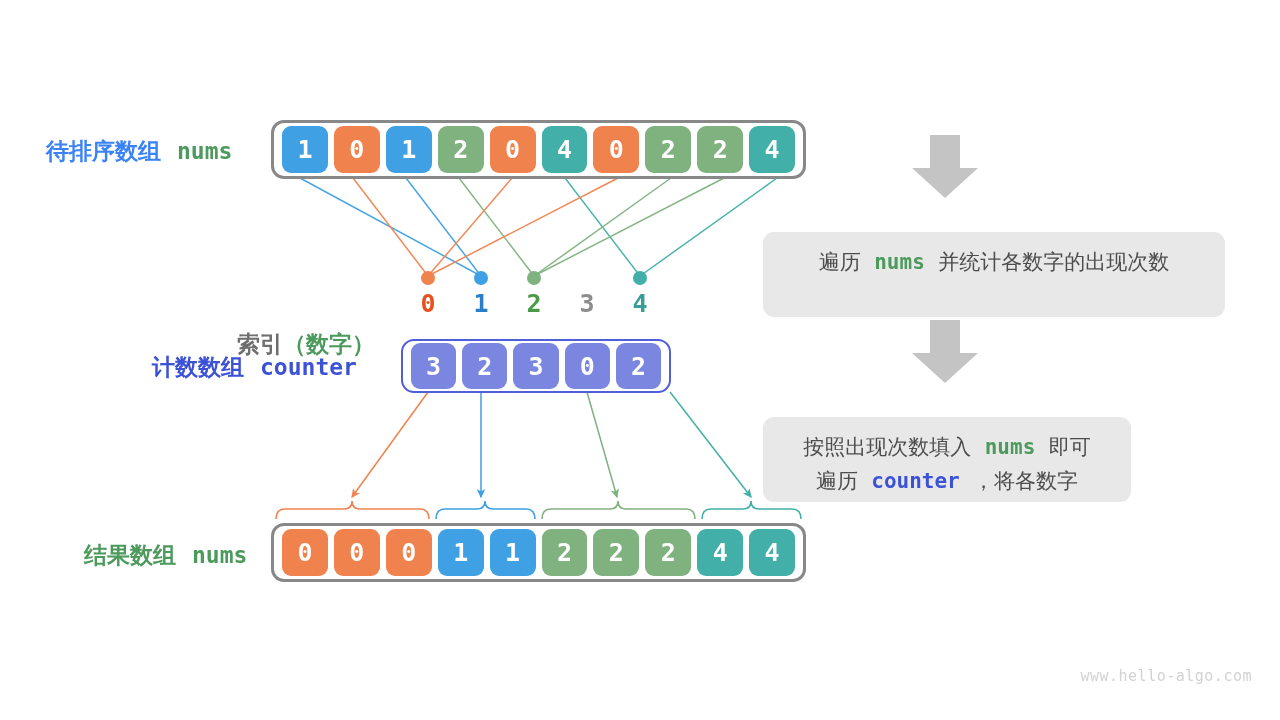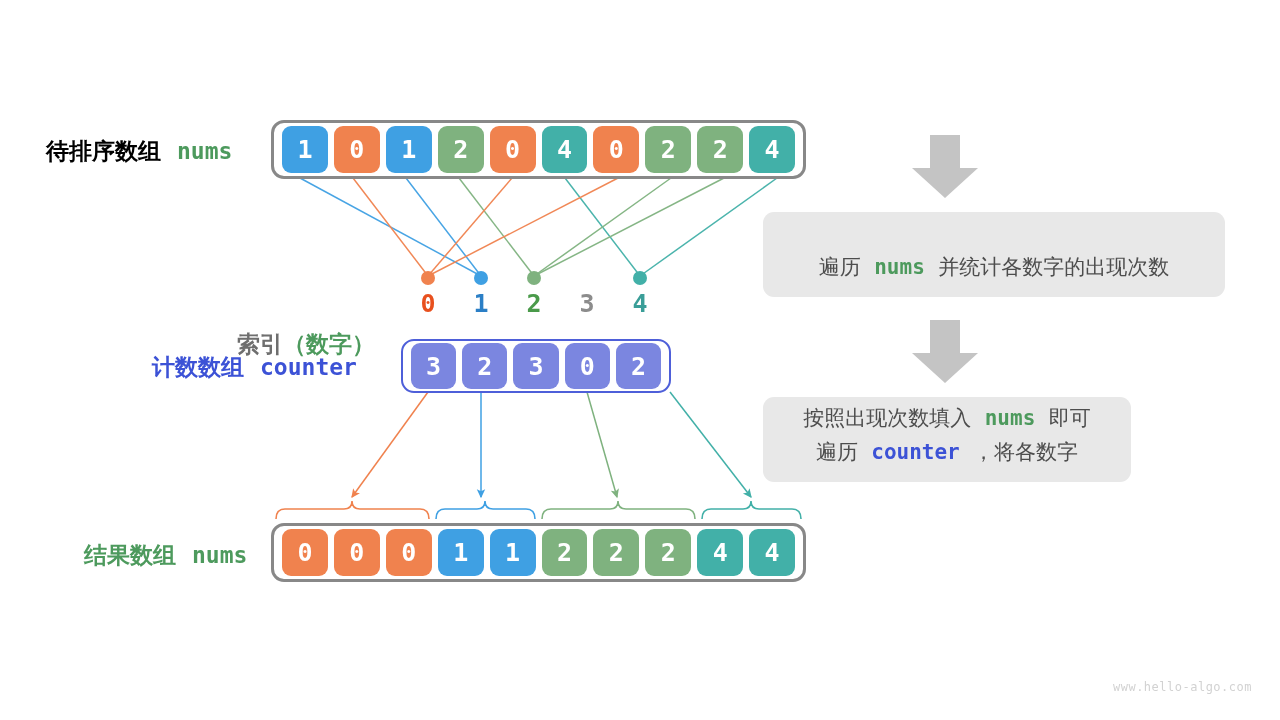--- a/index.html
+++ b/index.html
@@ -100,22 +100,23 @@
 
   
   .note {
     position: absolute;
     box-sizing: border-box;
     background: #e8e8e8;
     border-radius: 11px;
     display: flex;
     flex-direction: column;
     align-items: center;
-    justify-content: flex-end;
+    justify-content: space-between;
     padding: 13px 22px;
+    margin-top: 20px;
   }
   .note .line {
     white-space: nowrap;
     font-size: 21px;
     line-height: 34px;
     color: #4d4d4d;
     font-family: "DejaVu Sans", "Liberation Sans", sans-serif;
   }
   .note .mono {
     font-family: "DejaVu Sans Mono", "Liberation Mono", monospace;
@@ -124,24 +125,24 @@
   }
   .note .br {
     color: #4d4d4d;
     font-family: "DejaVu Sans Mono", "Liberation Mono", monospace;
     font-size: 21px;
   }
 
   .watermark {
     position: absolute;
     right: 28px;
-    bottom: 26px;
+    bottom: 35px;
     color: #d2d2d2;
     font-family: "DejaVu Sans Mono", "Liberation Mono", monospace;
-    font-size: 12px;
+    font-size: 15px;
     letter-spacing: 0.5px;
   }
 </style>
 </head>
 <body>
 
 <div id="canvas">
 
   <svg class="svg-layer" viewBox="0 0 1280 720">
     <defs>
@@ -193,21 +194,21 @@
       <path d="M702,519 q0,-10 9,-10 L743,509 q8,0 8,-8 q0,8 8,8 L792,509 q9,0 9,10" stroke="#42b0a8"></path>
     </g>
 
     <g fill="#c4c4c4">
       <path d="M930,135 L960,135 L960,168 L978,168 L945,198 L912,168 L930,168 Z"></path>
       <path d="M930,320 L960,320 L960,353 L978,353 L945,383 L912,353 L930,353 Z"></path>
     </g>
   </svg>
 
   <div class="label" style="left:46px; top:136px;">
-    <span style="color:#000000;">待排序数组</span><span>&nbsp;&nbsp;</span><span class="mono" style="color:#4d9a5d;">nums</span>
+    <span style="color:#3b82f6;">待排序数组</span><span>&nbsp;&nbsp;</span><span class="mono" style="color:#4d9a5d;">nums</span>
   </div>
 
   <div class="array-box" id="source-array" style="left:271px; top:120px; width:535px; height:59px;">
       <div class="cell" style="background: rgb(63, 160, 227);">1</div>
       <div class="cell" style="background: rgb(240, 130, 78);">0</div>
       <div class="cell" style="background: rgb(63, 160, 227);">1</div>
       <div class="cell" style="background: rgb(127, 178, 127);">2</div>
       <div class="cell" style="background: rgb(240, 130, 78);">0</div>
       <div class="cell" style="background: rgb(66, 176, 168);">4</div>
       <div class="cell" style="background: rgb(240, 130, 78);">0</div>

